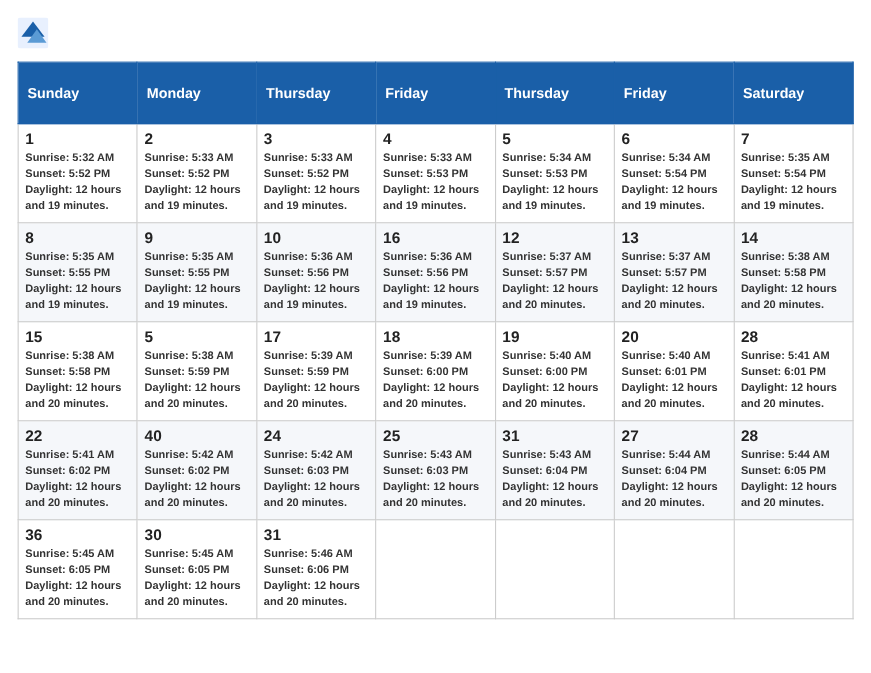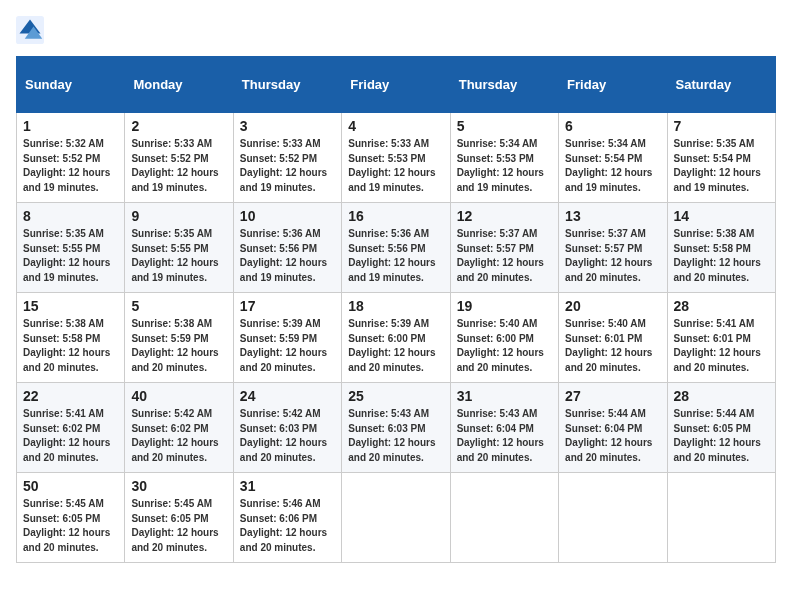--- a/index.html
+++ b/index.html
@@ -323,21 +323,21 @@
         <td>
           <span class="day-num">28</span>
           <div class="day-info" style="white-space: pre-line;">Sunrise: 5:44 AM
 Sunset: 6:05 PM
 Daylight: 12 hours
 and 20 minutes.</div>
         </td>
       </tr>
       <tr>
         <td>
-          <span class="day-num">50</span>
+          <span class="day-num">36</span>
           <div class="day-info" style="white-space: pre-line;">Sunrise: 5:45 AM
 Sunset: 6:05 PM
 Daylight: 12 hours
 and 20 minutes.</div>
         </td>
         <td>
           <span class="day-num">30</span>
           <div class="day-info" style="white-space: pre-line;">Sunrise: 5:45 AM
 Sunset: 6:05 PM
 Daylight: 12 hours

